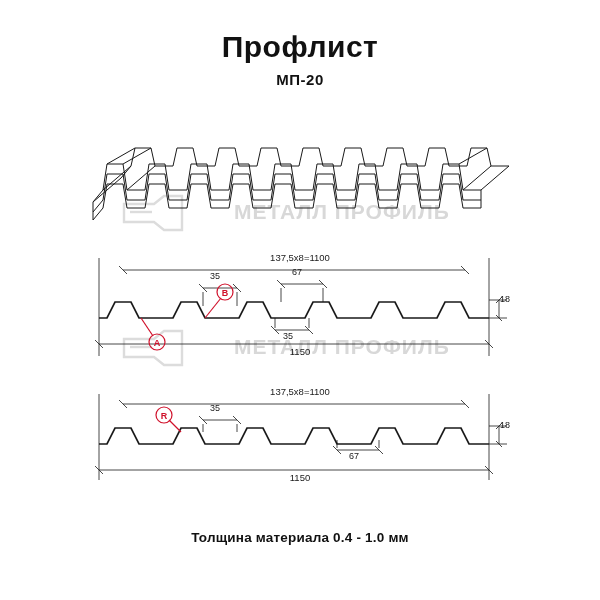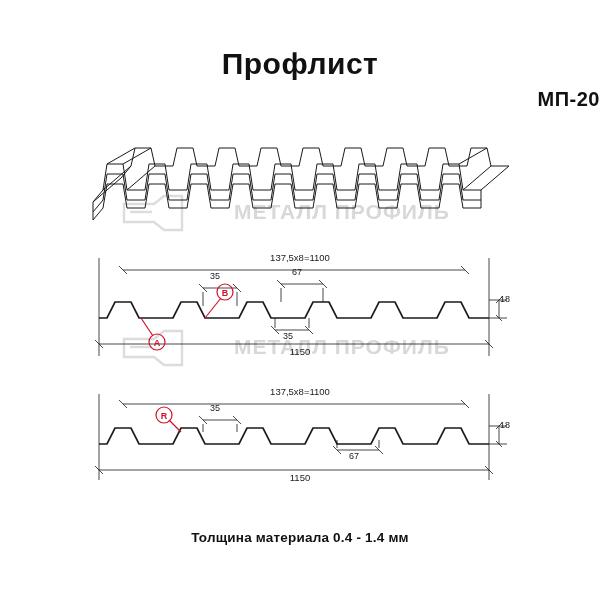--- a/index.html
+++ b/index.html
@@ -16,36 +16,35 @@
     position: relative;
   }
   .page {
     position: relative;
     width: 600px;
     height: 600px;
     box-sizing: border-box;
   }
   .title-block {
     text-align: center;
-    padding-top: 48px;
+    padding-top: 31px;
   }
   .title {
     font-size: 30px;
     font-weight: bold;
     letter-spacing: 0.5px;
     color: #111;
     line-height: 1.05;
   }
   .subtitle {
-    font-size: 20px;
+    font-size: 15px;
     font-weight: bold;
     color: #111;
     margin-top: 8px;
     letter-spacing: 0.5px;
-    text-align: right;
   }
   .footer-note {
     position: absolute;
     left: 0;
     right: 0;
     top: 530px;
     text-align: center;
     font-size: 13.5px;
     font-weight: bold;
     color: #111;
@@ -214,15 +213,15 @@
   </svg>
 
   <div style="position:absolute; left:85px; top:382px; width:430px; height:110px;">
     <div style="position:absolute; left:0; top:4px; width:430px; text-align:center; font-size:9.5px;">137,5х8=1100</div>
     <div style="position:absolute; left:0; top:90px; width:430px; text-align:center; font-size:9.5px;">1150</div>
     <div style="position:absolute; left:415px; top:38px; font-size:9px;">18</div>
     <div style="position:absolute; left:125px; top:21px; font-size:9px;">35</div>
     <div style="position:absolute; left:264px; top:69px; font-size:9px;">67</div>
   </div>
 
-  <div class="footer-note">Толщина материала 0.4 - 1.4 мм</div>
+  <div class="footer-note">Толщина материала 0.4 - 1.0 мм</div>
 
 </div>
 
 </body></html>

